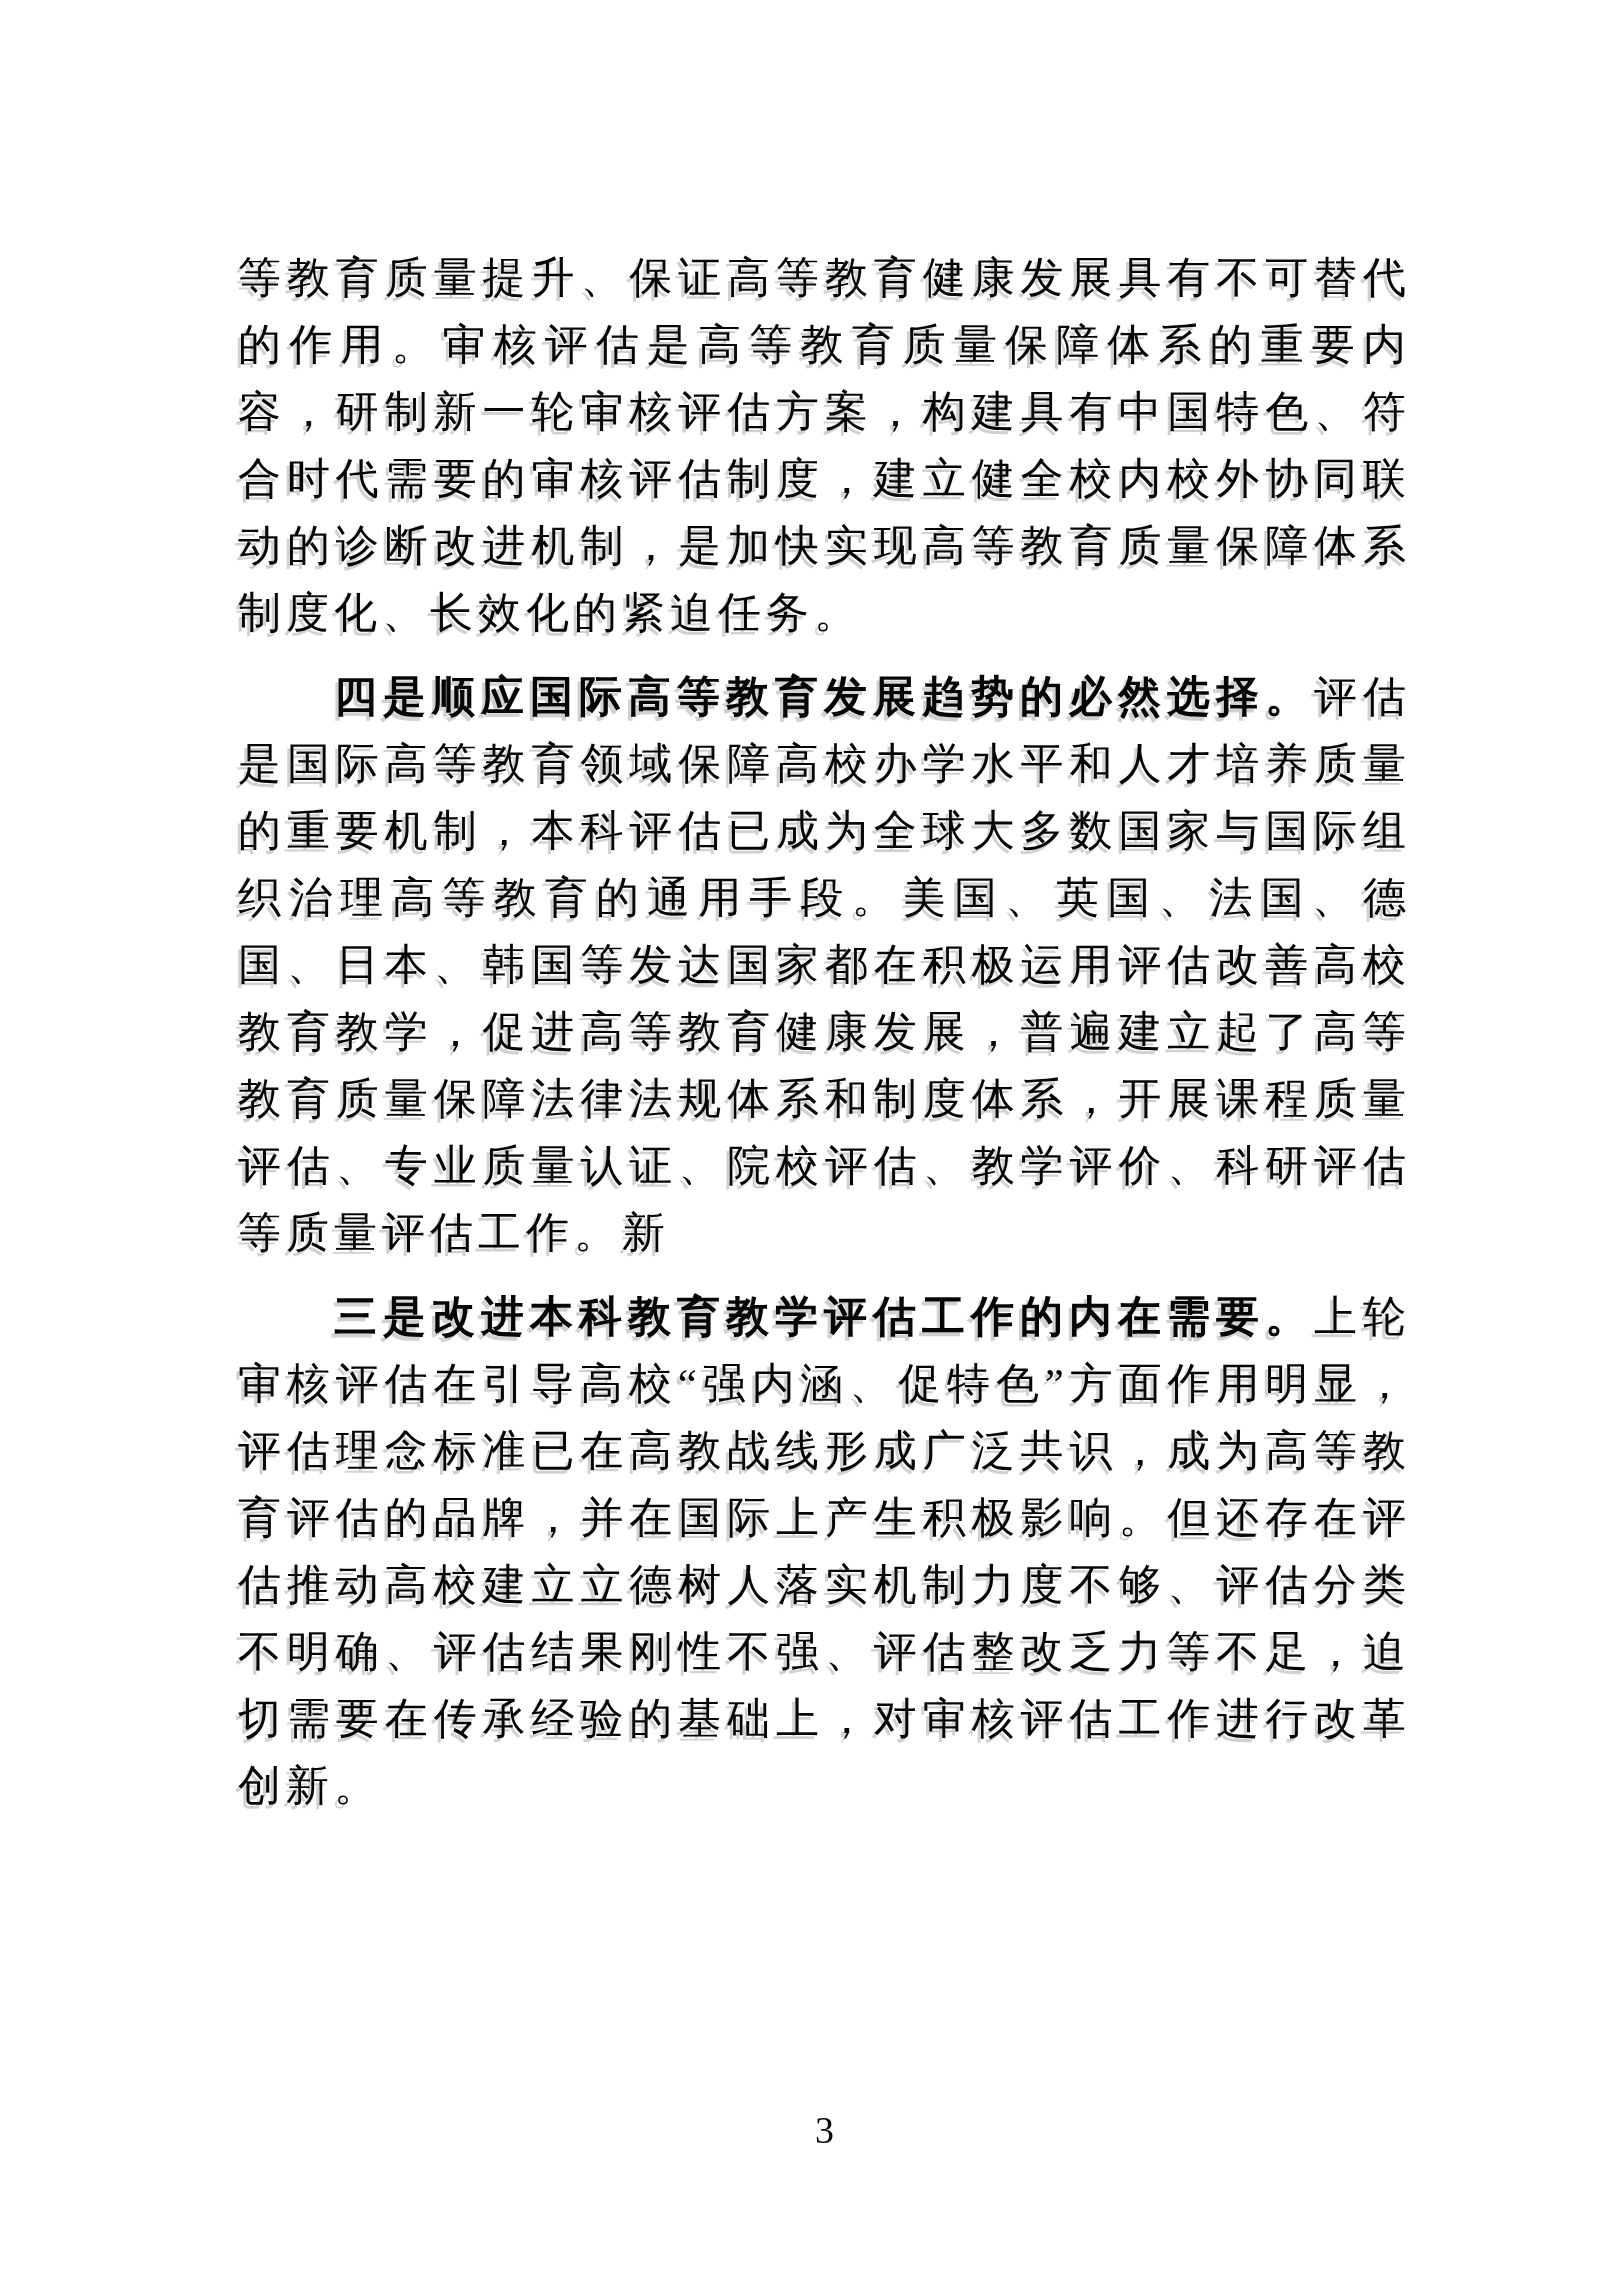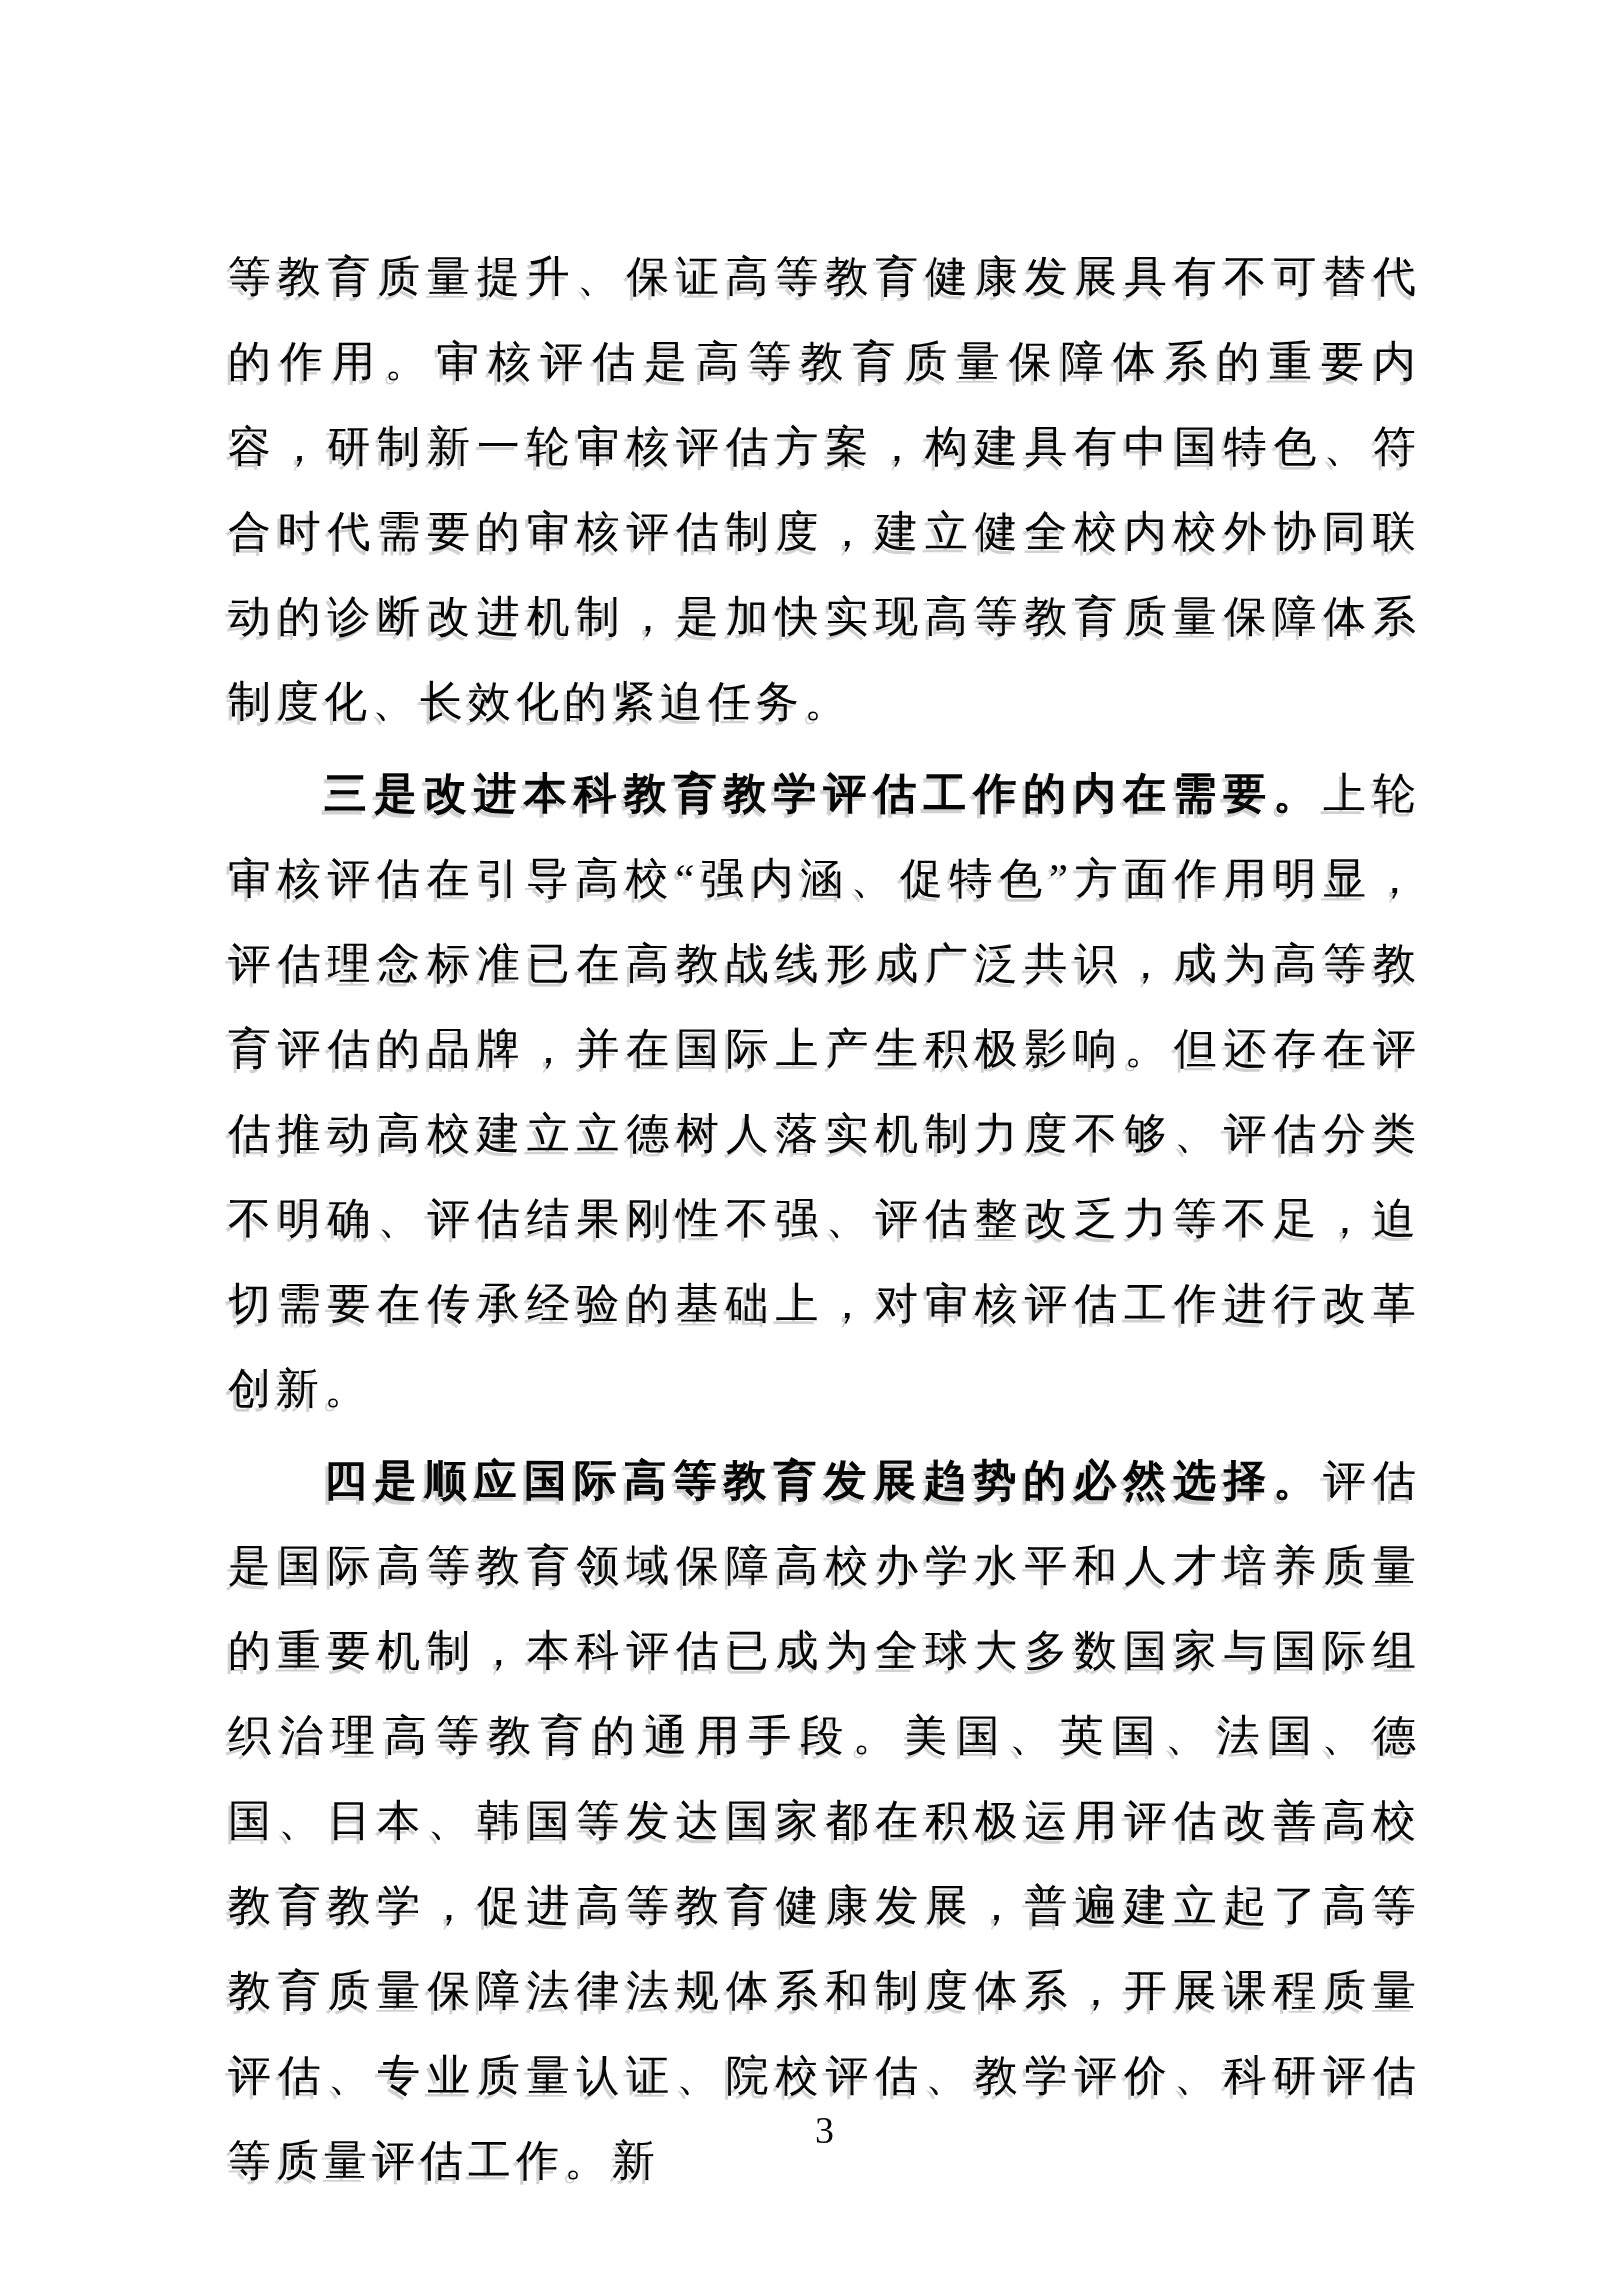--- a/index.html
+++ b/index.html
@@ -16,23 +16,23 @@
     font-family: "Liberation Serif", "DejaVu Serif", serif;
     color: #000000;
   }
   .text-block {
     position: absolute;
     left: 221px;
     top: 227px;
     width: 1207px;
   }
   .para {
-    margin: 7px;
+    margin: 17px;
     font-size: 43px;
-    line-height: 85px;
+    line-height: 67px;
     letter-spacing: 5px;
     text-align: justify;
     text-justify: inter-ideograph;
     color: #060606;
     text-shadow: -3.2px 3.8px 0 rgba(0, 0, 0, 0.18);
     word-break: break-all;
   }
   .para.indented {
     text-indent: 96px;
   }
@@ -62,25 +62,25 @@
 
 <div class="page">
 
   <main class="text-block">
 
     <p class="para">
       <span class="run">等教育质量提升、保证高等教育健康发展具有不可替代的作用。审核评估是高等教育质量保障体系的重要内容，研制新一轮审核评估方案，构建具有中国特色、符合时代需要的审核评估制度，建立健全校内校外协同联动的诊断改进机制，是加快实现高等教育质量保障体系制度化、长效化的紧迫任务。</span>
     </p>
 
     <p class="para indented">
-      <span class="run bold">三是改进本科教育教学评估工作的内在需要。</span><span class="run">上轮审核评估在引导高校“强内涵、促特色”方面作用明显，评估理念标准已在高教战线形成广泛共识，成为高等教育评估的品牌，并在国际上产生积极影响。但还存在评估推动高校建立立德树人落实机制力度不够、评估分类不明确、评估结果刚性不强、评估整改乏力等不足，迫切需要在传承经验的基础上，对审核评估工作进行改革创新。</span>
+      <span class="run bold">四是顺应国际高等教育发展趋势的必然选择。</span><span class="run">评估是国际高等教育领域保障高校办学水平和人才培养质量的重要机制，本科评估已成为全球大多数国家与国际组织治理高等教育的通用手段。美国、英国、法国、德国、日本、韩国等发达国家都在积极运用评估改善高校教育教学，促进高等教育健康发展，普遍建立起了高等教育质量保障法律法规体系和制度体系，开展课程质量评估、专业质量认证、院校评估、教学评价、科研评估等质量评估工作。新</span>
     </p>
 
     <p class="para indented">
-      <span class="run bold">四是顺应国际高等教育发展趋势的必然选择。</span><span class="run">评估是国际高等教育领域保障高校办学水平和人才培养质量的重要机制，本科评估已成为全球大多数国家与国际组织治理高等教育的通用手段。美国、英国、法国、德国、日本、韩国等发达国家都在积极运用评估改善高校教育教学，促进高等教育健康发展，普遍建立起了高等教育质量保障法律法规体系和制度体系，开展课程质量评估、专业质量认证、院校评估、教学评价、科研评估等质量评估工作。新</span>
+      <span class="run bold">三是改进本科教育教学评估工作的内在需要。</span><span class="run">上轮审核评估在引导高校“强内涵、促特色”方面作用明显，评估理念标准已在高教战线形成广泛共识，成为高等教育评估的品牌，并在国际上产生积极影响。但还存在评估推动高校建立立德树人落实机制力度不够、评估分类不明确、评估结果刚性不强、评估整改乏力等不足，迫切需要在传承经验的基础上，对审核评估工作进行改革创新。</span>
     </p>
 
   </main>
 
   <footer class="page-footer">
     <span class="page-number">3</span>
   </footer>
 
 </div>
 

